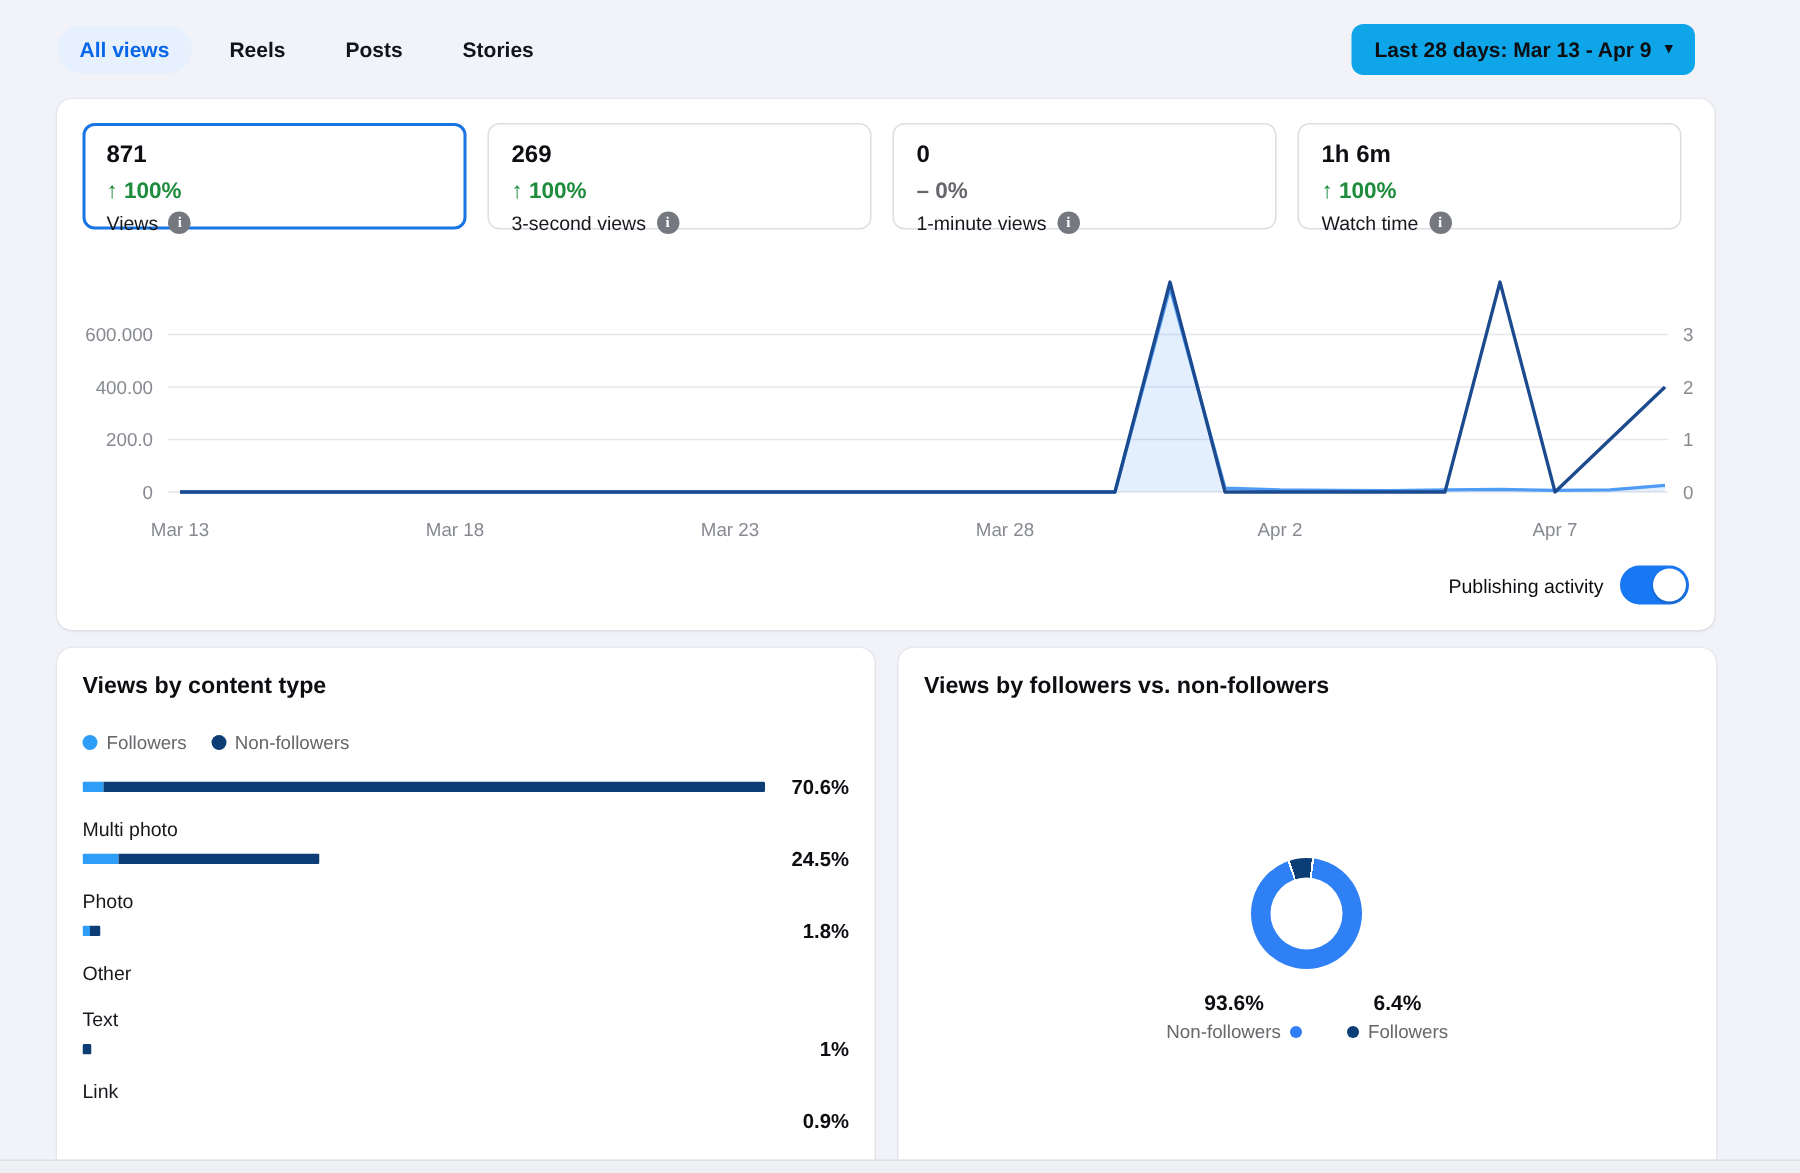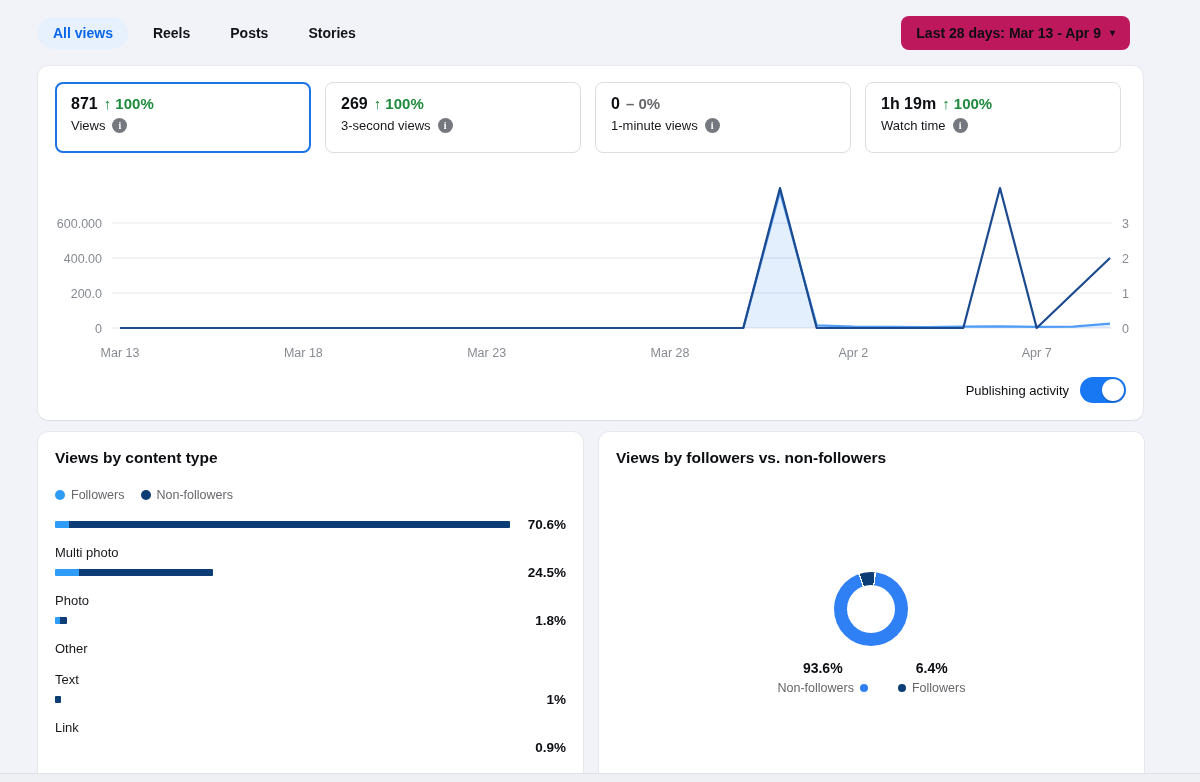--- a/index.html
+++ b/index.html
@@ -8,33 +8,33 @@
     background:#f1f3f8;color:#0f1419;
     font-family:"Liberation Sans",sans-serif;
     -webkit-font-smoothing:antialiased;
   }
   
   .topbar{position:absolute;left:38px;right:70px;top:14px;height:38px;
     display:flex;justify-content:space-between;align-items:center;}
   .tabs{display:flex;gap:10px;align-items:flex-start;}
   .tab{font-size:14px;font-weight:700;padding:8px 15px;border-radius:18px;color:#101318;cursor:pointer;}
   .tab.active{background:#e7f0fd;color:#0866e8;}
-  .datepill{background:#be185d;border-radius:8px;padding:9px 15px;font-size:14px;font-weight:700;
+  .datepill{background:#0ea5e9;border-radius:8px;padding:9px 15px;font-size:14px;font-weight:700;
     display:flex;gap:9px;align-items:center;cursor:pointer;color:#0c0e12;}
   .caret{font-size:10px;line-height:1;}
   
   .card{position:absolute;background:#fff;border-radius:10px;
     box-shadow:0 0 0 1px rgba(0,0,0,0.035),0 1px 2px rgba(0,0,0,0.05);}
   #main-card{left:38px;top:66px;width:1105px;height:354px;}
   
   .mrow{position:absolute;left:17px;top:16px;display:flex;gap:14px;}
   .mcard{width:256px;height:71px;border:1px solid #dcdee3;border-radius:8px;
     padding:12px 15px;box-sizing:border-box;background:#fff;cursor:pointer;}
   .mcard.selected{border:2px solid #1b74e4;padding:11px 14px;}
-  .mval{font-size:16px;font-weight:700;display:flex;gap:6px;align-items:baseline;color:#0c0e12;}
+  .mval{font-size:16px;font-weight:700;display:flex;gap:6px;align-items:baseline;color:#0c0e12;flex-direction:column;}
   .mdelta{font-size:15px;font-weight:700;}
   .mlabel{margin-top:5px;font-size:13px;display:flex;gap:7px;align-items:center;color:#16181c;}
   .info{width:15px;height:15px;border-radius:50%;background:#75797f;color:#fff;
     font-size:10px;font-weight:700;display:inline-flex;align-items:center;justify-content:center;
     font-family:"Liberation Serif",serif;cursor:pointer;}
   svg.linechart{position:absolute;left:0;top:104px;display:block;}
   
   .toggle-row{position:absolute;right:17px;top:311px;display:flex;align-items:center;gap:11px;
     font-size:13px;color:#0c0e12;}
   .toggle{width:46px;height:26px;border-radius:13px;background:#c5c9cf;position:relative;cursor:pointer;}
@@ -112,21 +112,21 @@
           <span>0</span>
           <span class="mdelta" style="color:#65676b">– 0%</span>
         </div>
         <div class="mlabel">
           <span>1-minute views</span>
           <span class="info">i</span>
         </div>
       </div>
       <div class="mcard">
         <div class="mval">
-          <span>1h 19m</span>
+          <span>1h 6m</span>
           <span class="mdelta" style="color:#1e8b3d">↑ 100%</span>
         </div>
         <div class="mlabel">
           <span>Watch time</span>
           <span class="info">i</span>
         </div>
       </div>
     </div>
   <svg class="linechart" width="1105" height="195" viewBox="0 0 1105 195">
       <g>

